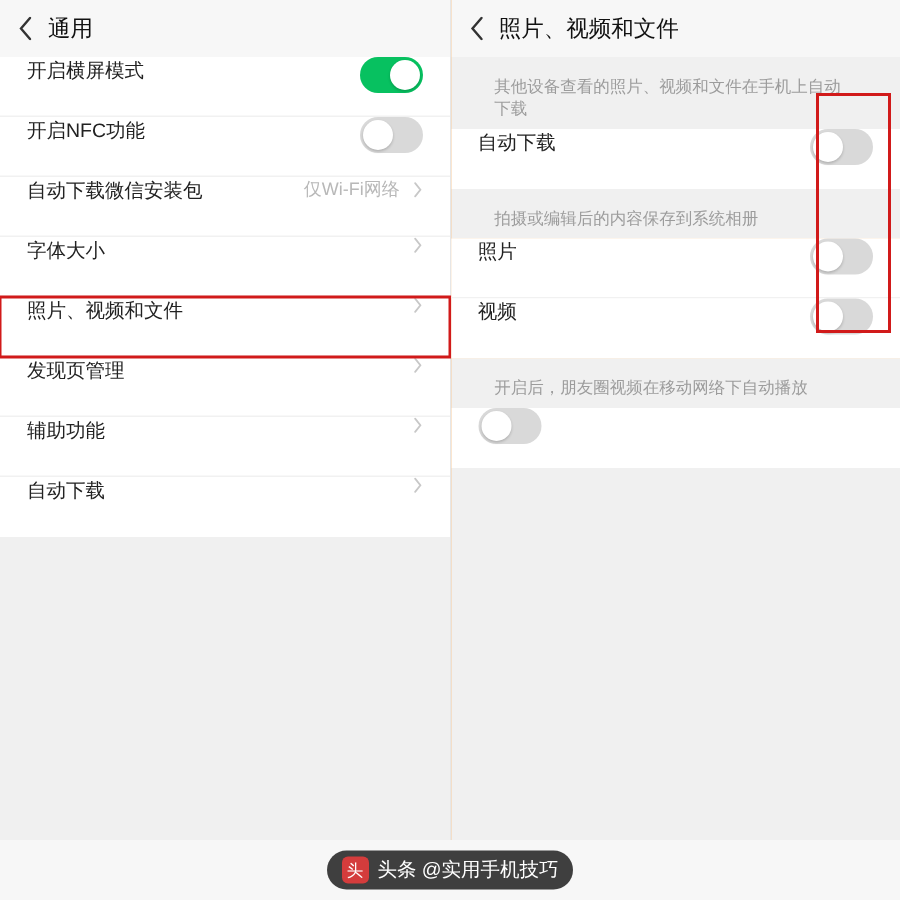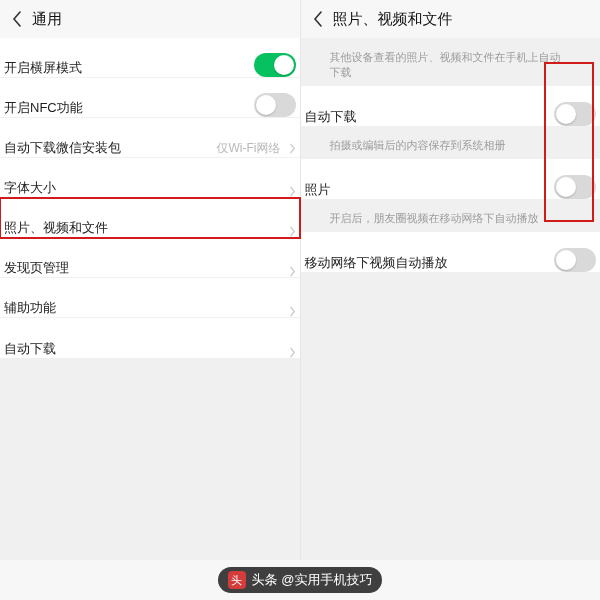--- a/index.html
+++ b/index.html
@@ -17,22 +17,22 @@
   .header {
     height: 38px; display: flex; align-items: center;
     background: #f7f7f7; padding: 0 8px; font-size: 15px; color: #111;
   }
   .back-icon { width: 18px; height: 18px; display: flex; align-items: center; justify-content: center; }
   .back-icon svg { width: 10px; height: 16px; }
   .header-title { margin-left: 6px; font-weight: 500; }
 
   .list { background: #fff; }
   .row {
-    display: flex; justify-content: space-between; align-items: flex-end;
-    height: 40px; padding: 0 4px; font-size: 13px; color: #222;
+    display: flex; justify-content: space-between; align-items: flex-start;
+    height: 40px; padding: 0 18px; font-size: 13px; color: #222;
     border-bottom: 1px solid #f1f1f1; background: #fff;
   }
   .row:last-child { border-bottom: none; }
   .row .value { color: #b8b8b8; font-size: 12px; display: flex; align-items: center; gap: 8px; }
   .chev svg { width: 7px; height: 11px; display: block; }
   .chev path { stroke: #c8c8c8; }
 
   .section-caption {
     font-size: 11px; color: #9c9c9c; padding: 12px 29px 6px;
     background: #f0f0f0;
@@ -185,25 +185,30 @@
           </div>
         </div>
         <div class="section-caption">拍摄或编辑后的内容保存到系统相册</div>
         <div class="list">
           <div class="row">
             <span>照片</span>
             <div class="toggle">
               <div class="knob"></div>
             </div>
           </div>
+          <div class="row">
+            <span>视频</span>
+            <div class="toggle">
+              <div class="knob"></div>
+            </div>
+          </div>
         </div>
         <div class="section-caption">开启后，朋友圈视频在移动网络下自动播放</div>
         <div class="list">
           <div class="row">
-            <span>移动网络下视频自动播放</span>
             <div class="toggle">
               <div class="knob"></div>
             </div>
           </div>
         </div>
       </div>
     <div class="filler"></div>
     <div class="highlight-toggles"></div>
   </div>
 </div>

